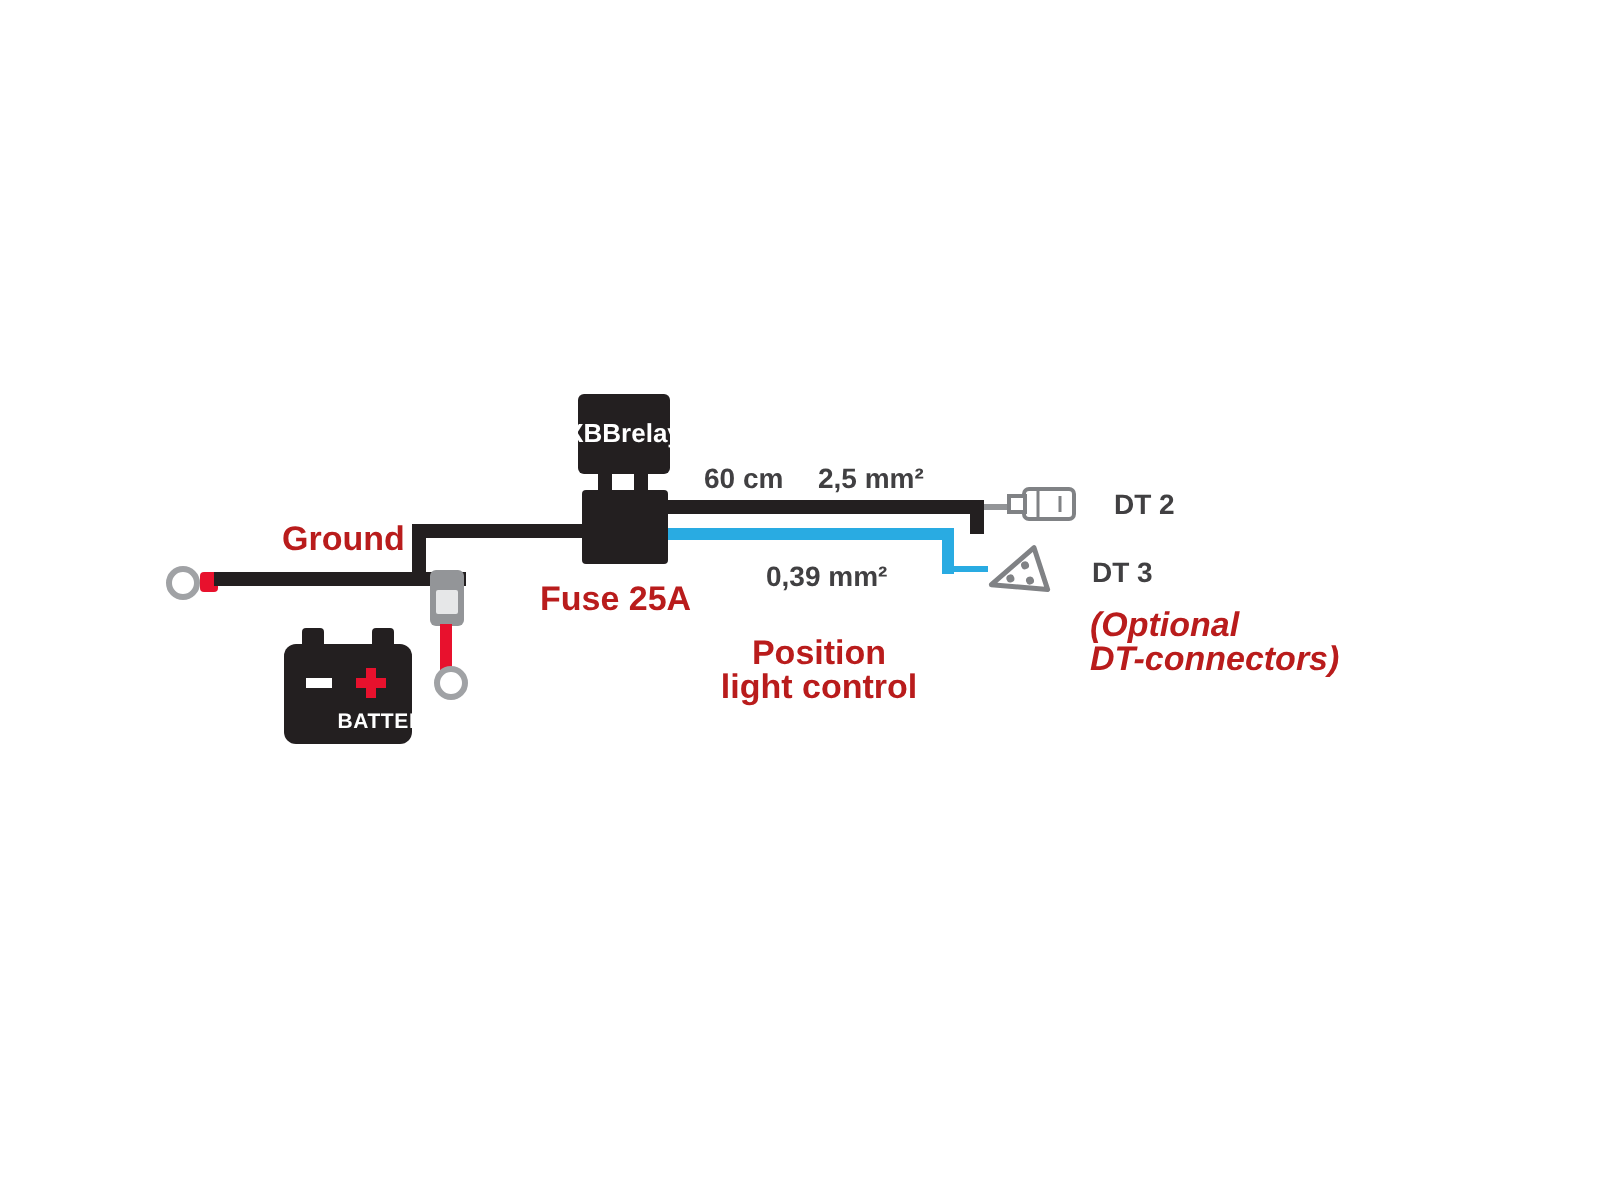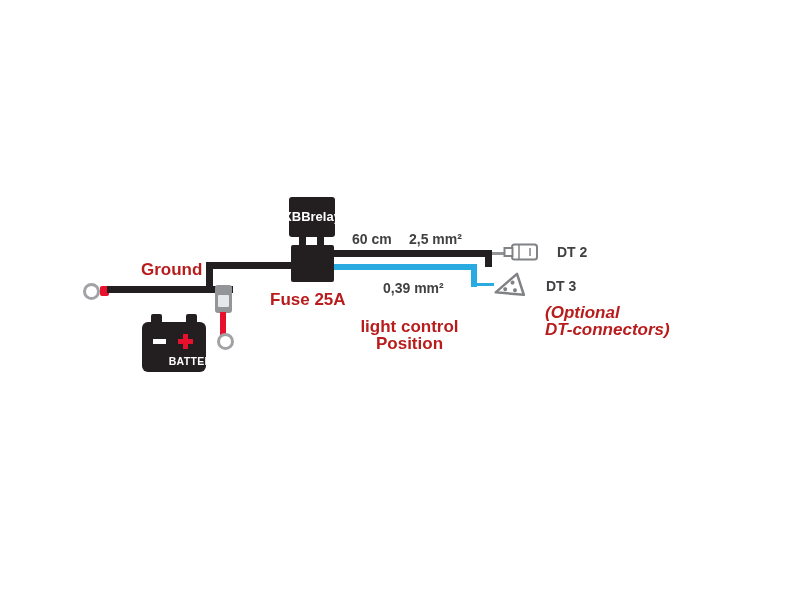--- a/index.html
+++ b/index.html
@@ -70,22 +70,22 @@
 
   <div class="wire wire-blue" style="left:334px; top:264px; width:143px; height:6px;"></div>
   <div class="wire wire-blue" style="left:471px; top:264px; width:6px; height:23px;"></div>
   <div class="abs" style="left:477px; top:283px; width:17px; height:3px; background:#29abe2;"></div>
 
   <div class="lbl lbl-dark" style="left:352px; top:231px;">60 cm</div>
   <div class="lbl lbl-dark" style="left:409px; top:231px;">2,5 mm²</div>
   <div class="lbl lbl-dark" style="left:383px; top:280px;">0,39 mm²</div>
 
   <div class="lbl center-text" style="left:352px; top:318px; width:115px;">
+    <div>Position</div>
     <div>light control</div>
-    <div>Position</div>
   </div>
 
   <svg class="abs" style="left:503px; top:243px;" width="36" height="18" viewBox="0 0 36 18">
     <rect x="9" y="1.5" width="25" height="15" rx="2.5" fill="#ffffff" stroke="#808285" stroke-width="2"></rect>
     <rect x="1.5" y="5" width="8" height="8" fill="#ffffff" stroke="#808285" stroke-width="2"></rect>
     <line x1="16" y1="1.5" x2="16" y2="16.5" stroke="#808285" stroke-width="1.5"></line>
     <line x1="27" y1="5" x2="27" y2="13" stroke="#808285" stroke-width="1.5"></line>
   </svg>
   <div class="lbl lbl-dark" style="left:546px; top:244px;margin-left:11px;">DT 2</div>
 

